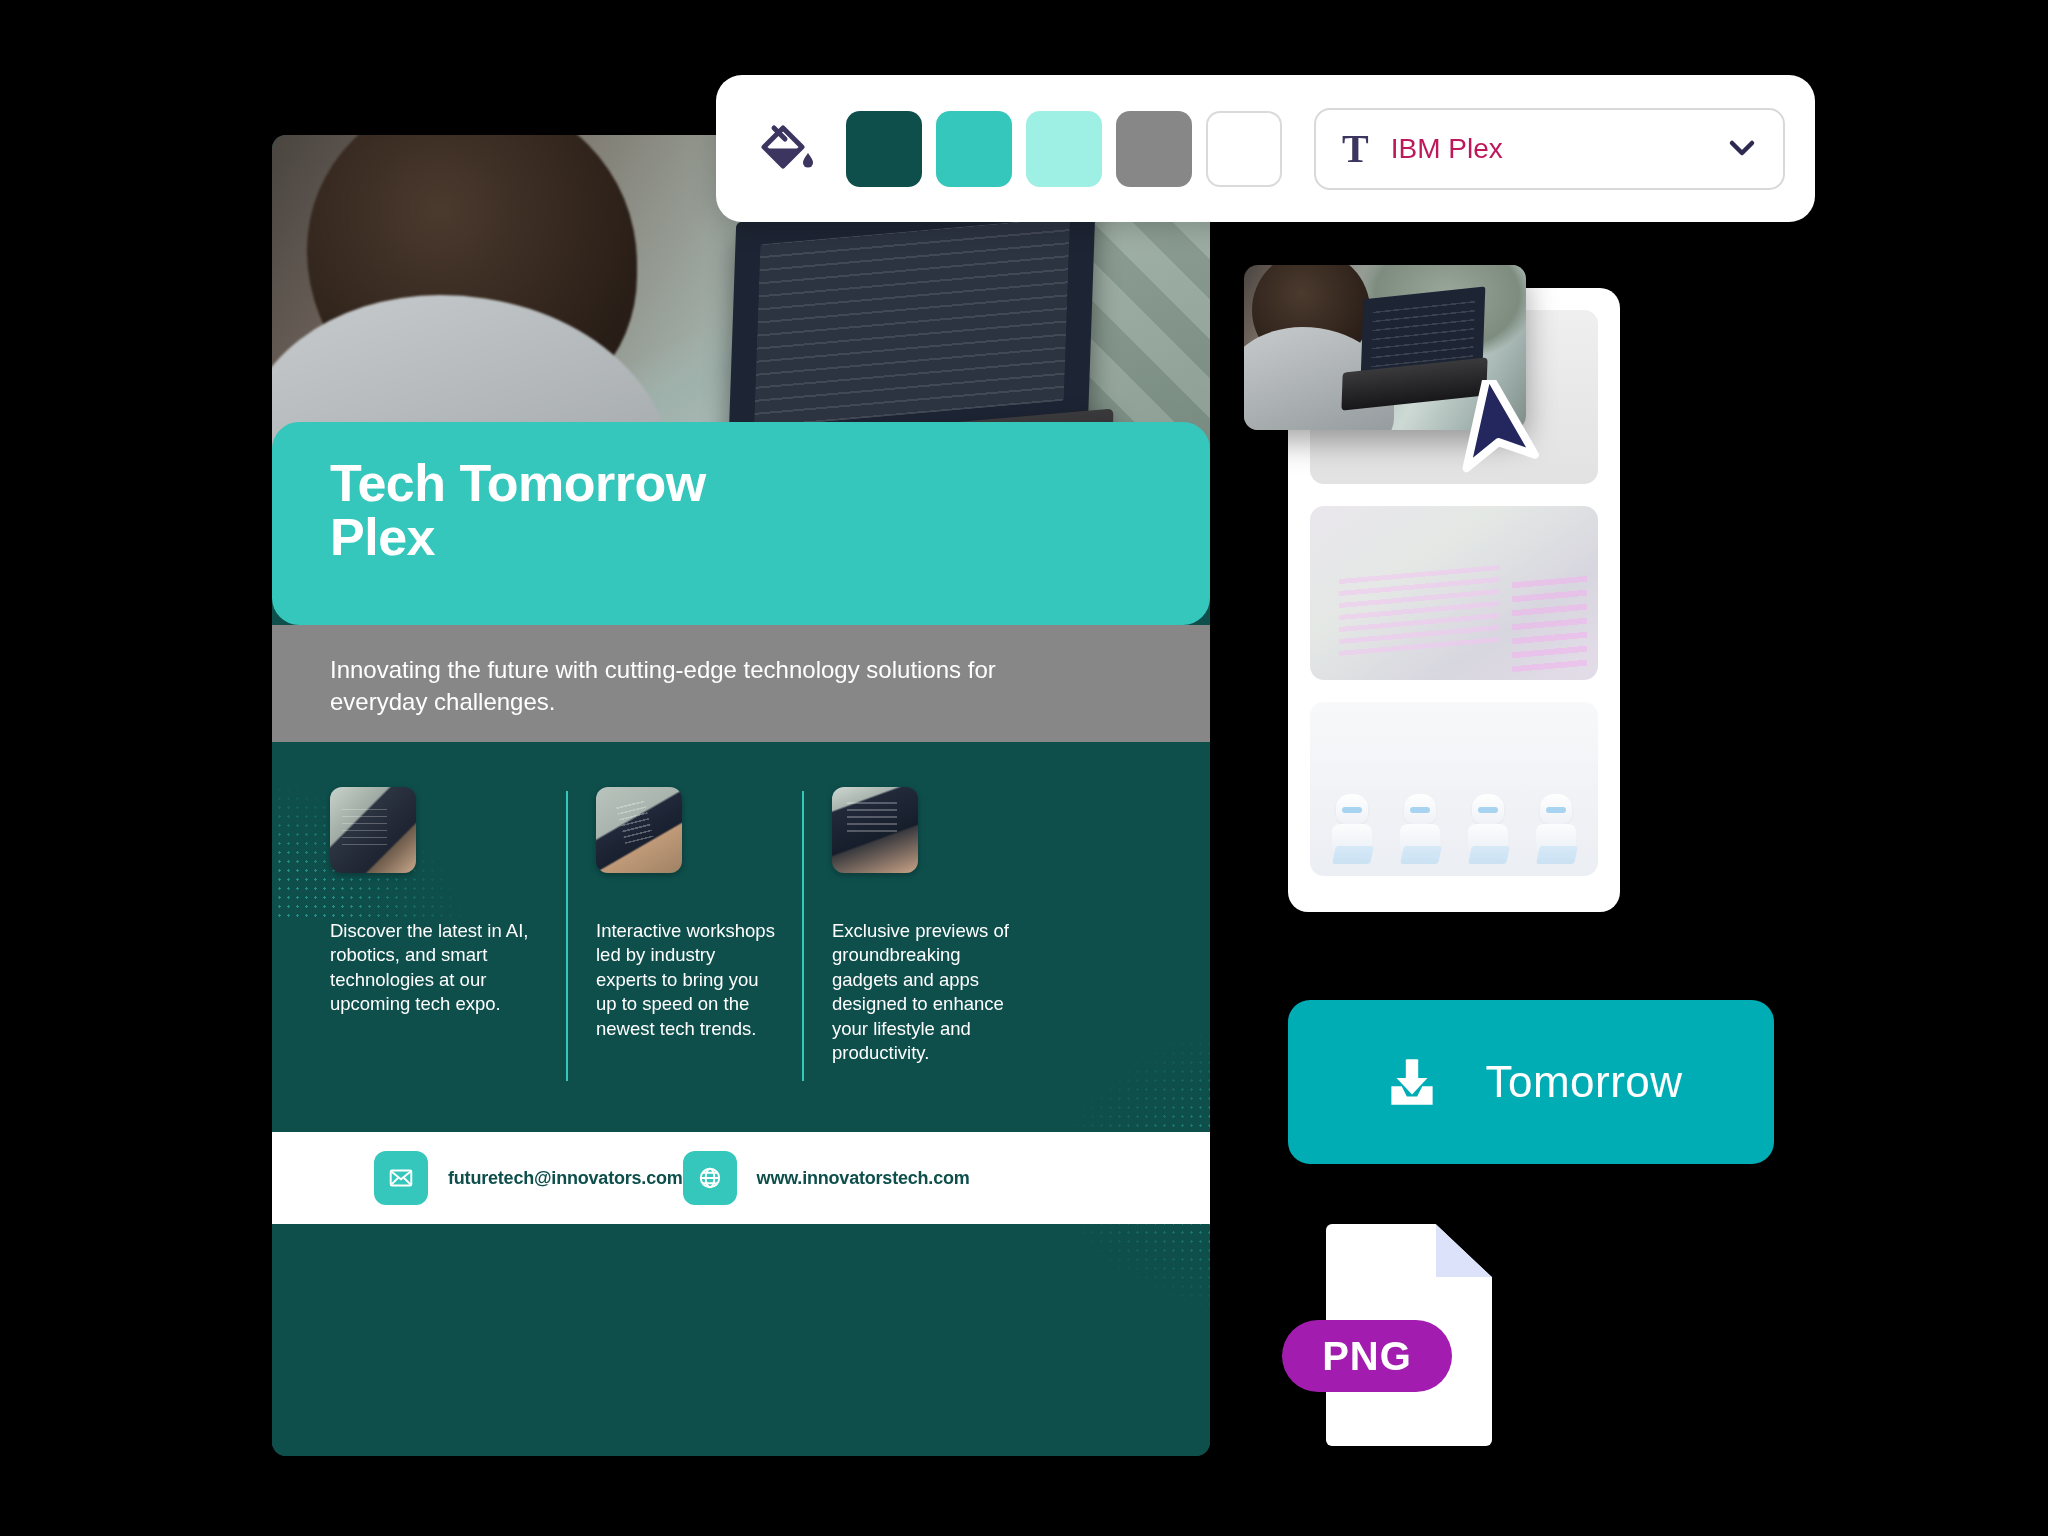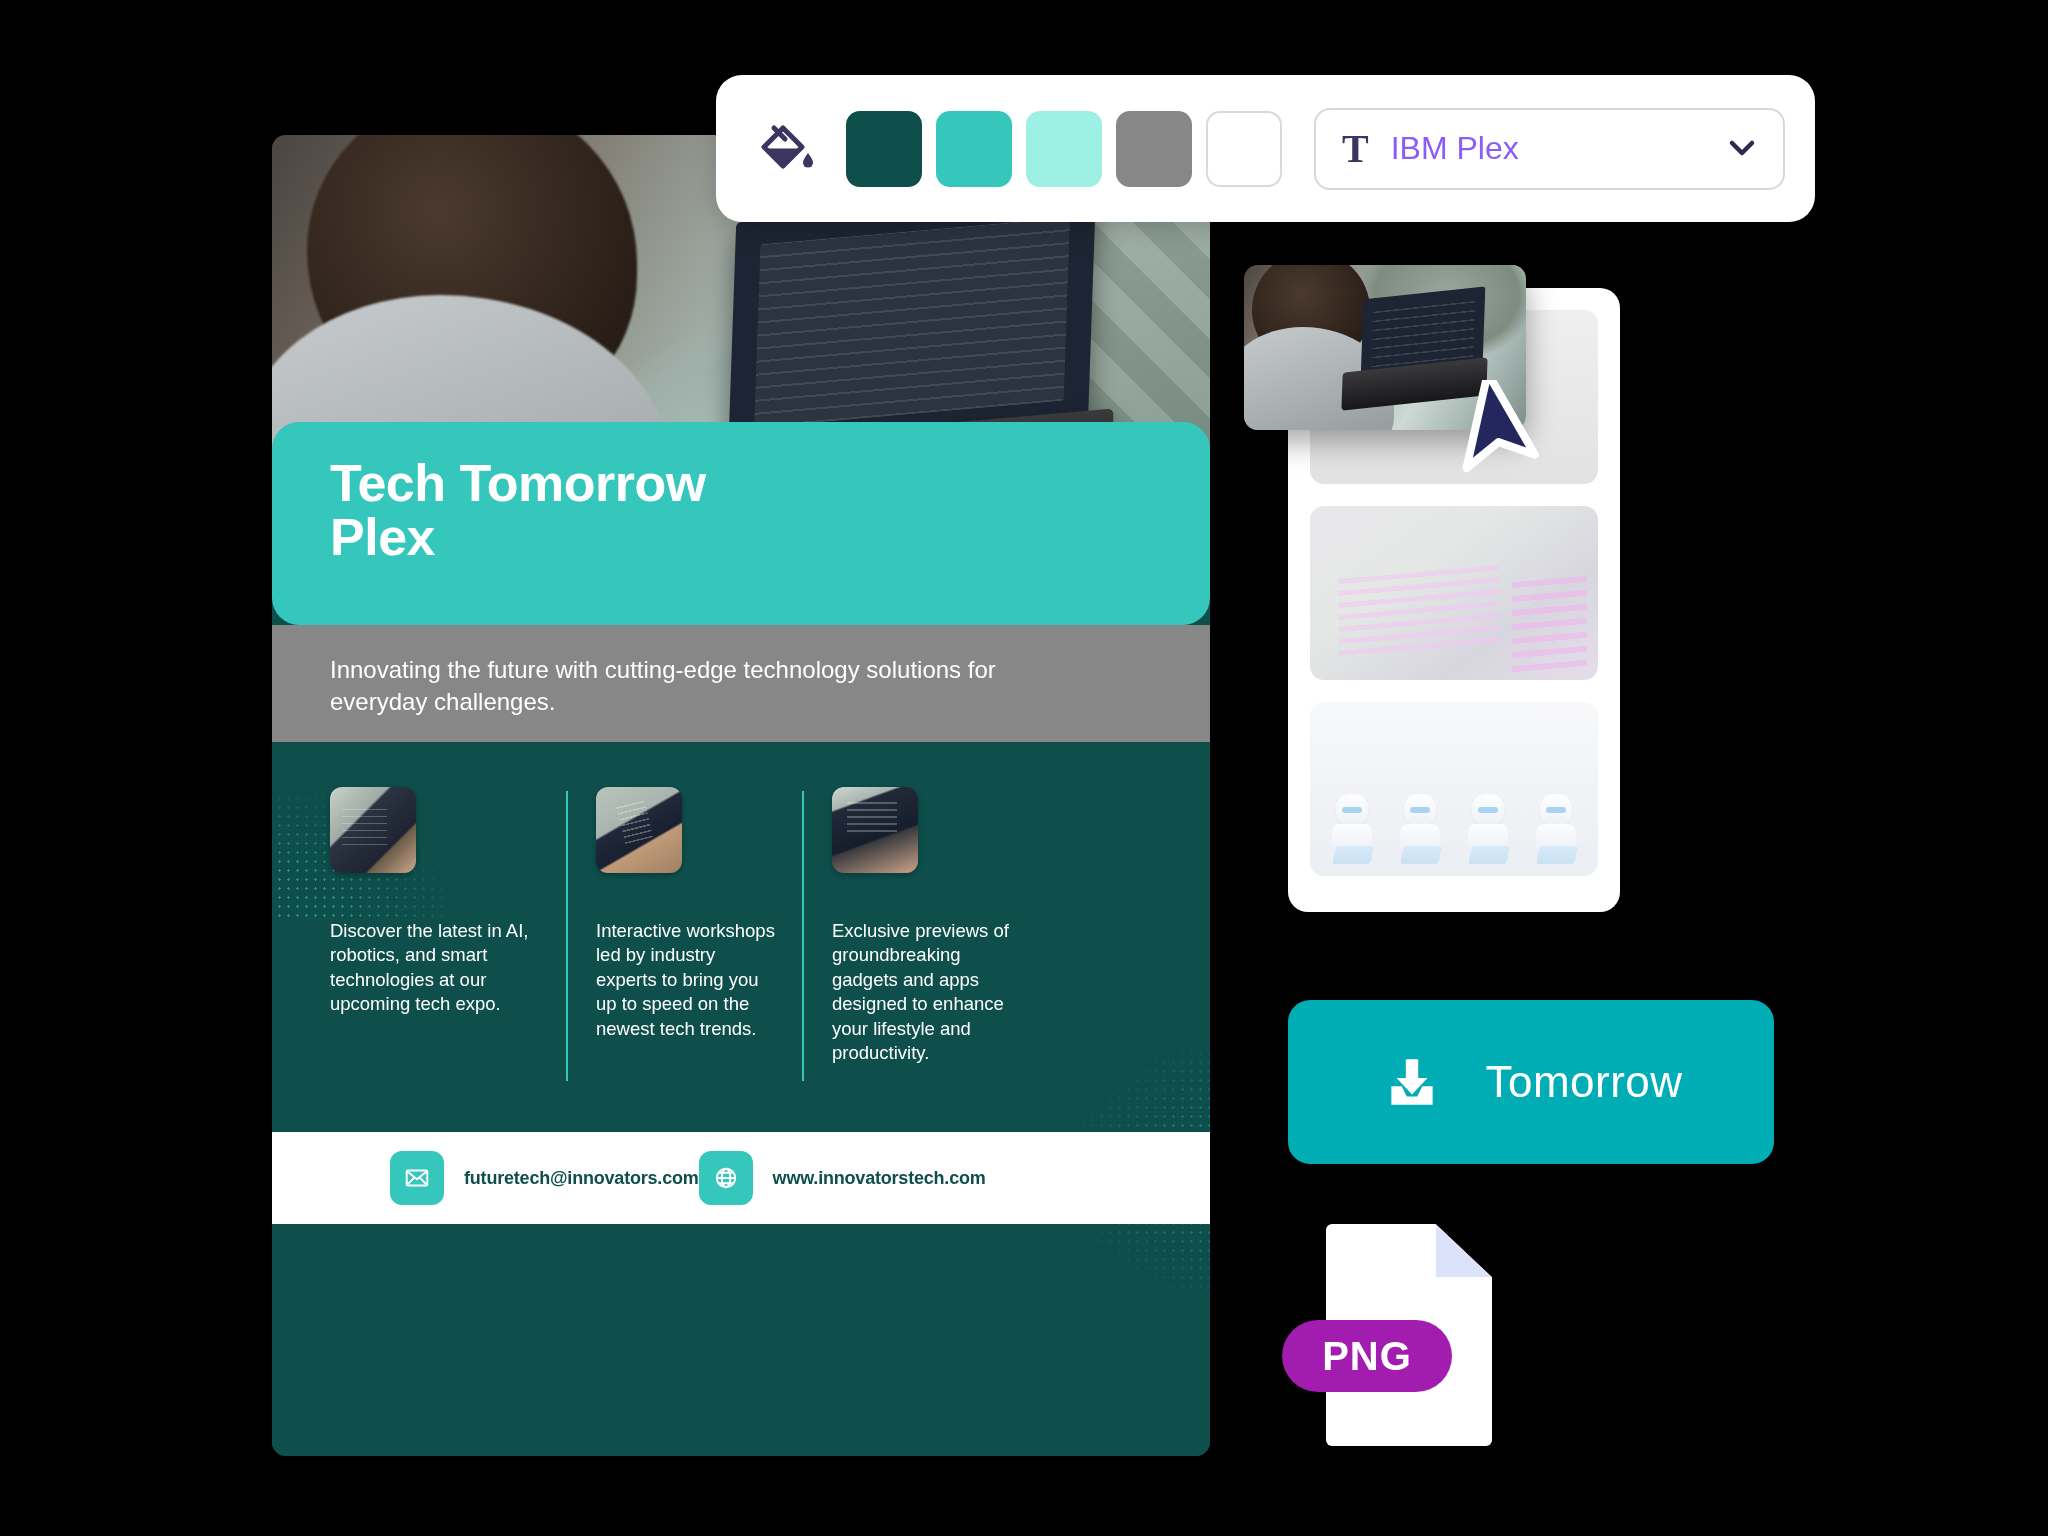--- a/index.html
+++ b/index.html
@@ -147,21 +147,21 @@
     margin-top:46px; color:#fff; font-size:18.5px; line-height:1.32;
     font-weight:400;
   }
 
   
   .contact{
     position:absolute; left:0; top:997px; width:100%; height:92px; background:#fff;
     display:flex; align-items:center;
   }
   .cbox{ display:flex; align-items:center; }
-  .cbox:first-child{ margin-left:74px;padding-left:44px; }
+  .cbox:first-child{ margin-left:58px;padding-left:44px; }
   .cbox:last-child{ }
   .cicon{
     width:54px; height:54px; border-radius:12px; background:#35C6BC;
     display:flex; align-items:center; justify-content:center;
   }
   .cicon svg{ width:26px; height:26px; }
   .cbox span{
     margin-left:20px; color:#0E4F4C; font-size:18px; font-weight:700;
     letter-spacing:-.2px;
   }
@@ -186,21 +186,21 @@
   .fill-icon{ width:76px; height:76px; display:flex; align-items:center; justify-content:center; margin-right:10px; }
   .sw{ width:76px; height:76px; border-radius:14px; flex:0 0 auto; }
   .sw.outline{ background:#fff; border:2px solid #d9dada; }
   .fontsel{
     margin-left:18px; flex:1; height:82px; border:2px solid #d7d8da; border-radius:16px;
     display:flex; align-items:center; padding:0 26px; gap:22px;
   }
   .fontsel .tglyph{
     font-size:40px; font-weight:700; color:#3b3560; line-height:1; font-family:"Liberation Serif", serif;
   }
-  .fontsel .fname{ font-size:32px; color:#8b5cf6; flex:1; }
+  .fontsel .fname{ font-size:28px; color:#be185d; flex:1; }
   .fontsel .chev{ color:#2e2a4f; font-size:28px; font-weight:700; }
 
   
   .panel{
     position:absolute; left:1288px; top:288px; width:332px; height:624px;
     background:#fff; border-radius:20px; box-shadow:0 10px 34px rgba(0,0,0,.25);
     padding:22px 22px; display:flex; flex-direction:column; gap:22px;
   }
   .pcard{ width:288px; height:174px; border-radius:14px; overflow:hidden; position:relative; }
   .pcard.empty{ background:linear-gradient(180deg,#efefef,#e2e2e2); }

